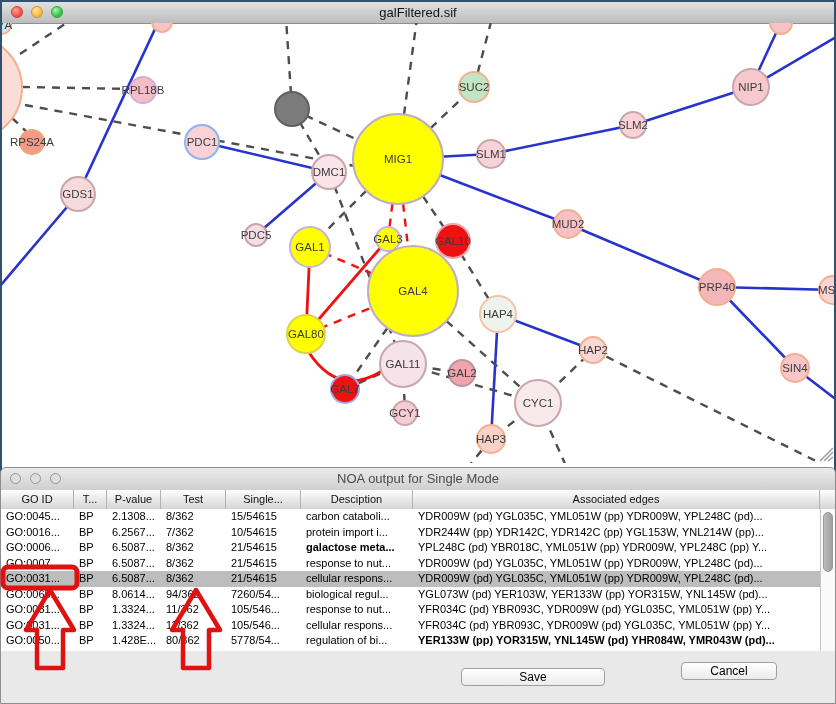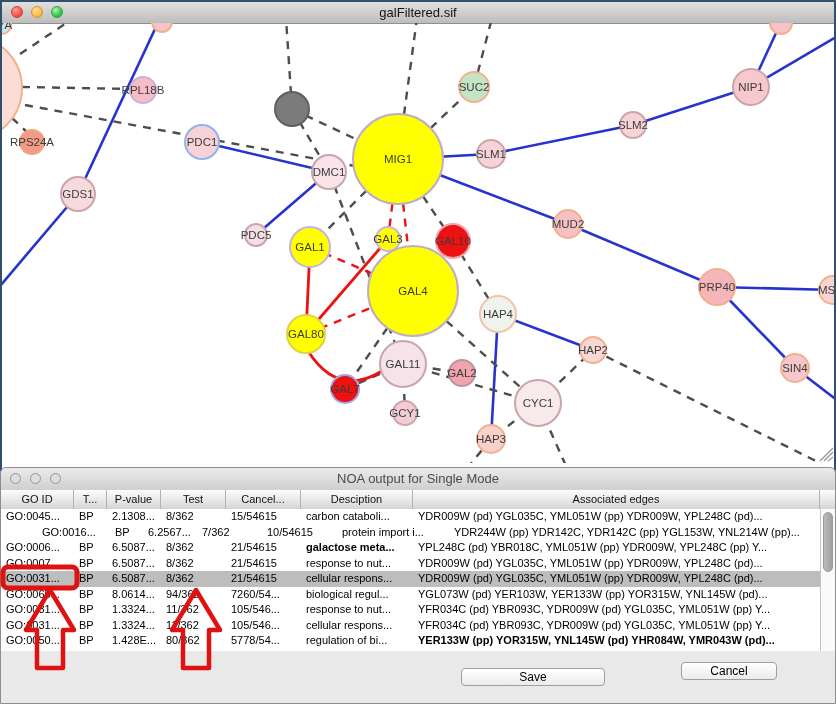--- a/index.html
+++ b/index.html
@@ -202,37 +202,37 @@
       <span class="ring r2"></span>
       <span class="ring r3"></span>
       <span>NOA output for Single Mode</span>
     </div>
 
     <div class="thead" id="thead">
         <div class="th" style="width: 73px;">GO ID</div>
         <div class="th" style="width: 33px;">T...</div>
         <div class="th" style="width: 54px;">P-value</div>
         <div class="th" style="width: 65px;">Test</div>
-        <div class="th" style="width: 75px;">Cancel...</div>
+        <div class="th" style="width: 75px;">Single...</div>
         <div class="th" style="width: 112px;">Desciption</div>
         <div class="th" style="width: 407px;">Associated edges</div>
         <div class="th spacer" style="width: 15px;"></div>
       </div>
     <div class="tbody" id="tbody">
         <div class="tr">
           <div class="td" style="width: 73px;">GO:0045...</div>
           <div class="td" style="width: 33px;">BP</div>
           <div class="td" style="width: 54px;">2.1308...</div>
           <div class="td" style="width: 65px;">8/362</div>
           <div class="td" style="width: 75px;">15/54615</div>
           <div class="td" style="width: 112px;">carbon cataboli...</div>
           <div class="td" style="width: 407px;">YDR009W (pd) YGL035C, YML051W (pp) YDR009W, YPL248C (pd)...</div>
         </div>
         <div class="tr">
-          <div class="td" style="width: 73px; margin-left: 36px;">GO:0016...</div>
+          <div class="td" style="width: 73px;">GO:0016...</div>
           <div class="td" style="width: 33px;">BP</div>
           <div class="td" style="width: 54px;">6.2567...</div>
           <div class="td" style="width: 65px;">7/362</div>
           <div class="td" style="width: 75px;">10/54615</div>
           <div class="td" style="width: 112px;">protein import i...</div>
           <div class="td" style="width: 407px;">YDR244W (pp) YDR142C, YDR142C (pp) YGL153W, YNL214W (pp)...</div>
         </div>
         <div class="tr">
           <div class="td" style="width: 73px;">GO:0006...</div>
           <div class="td" style="width: 33px;">BP</div>

